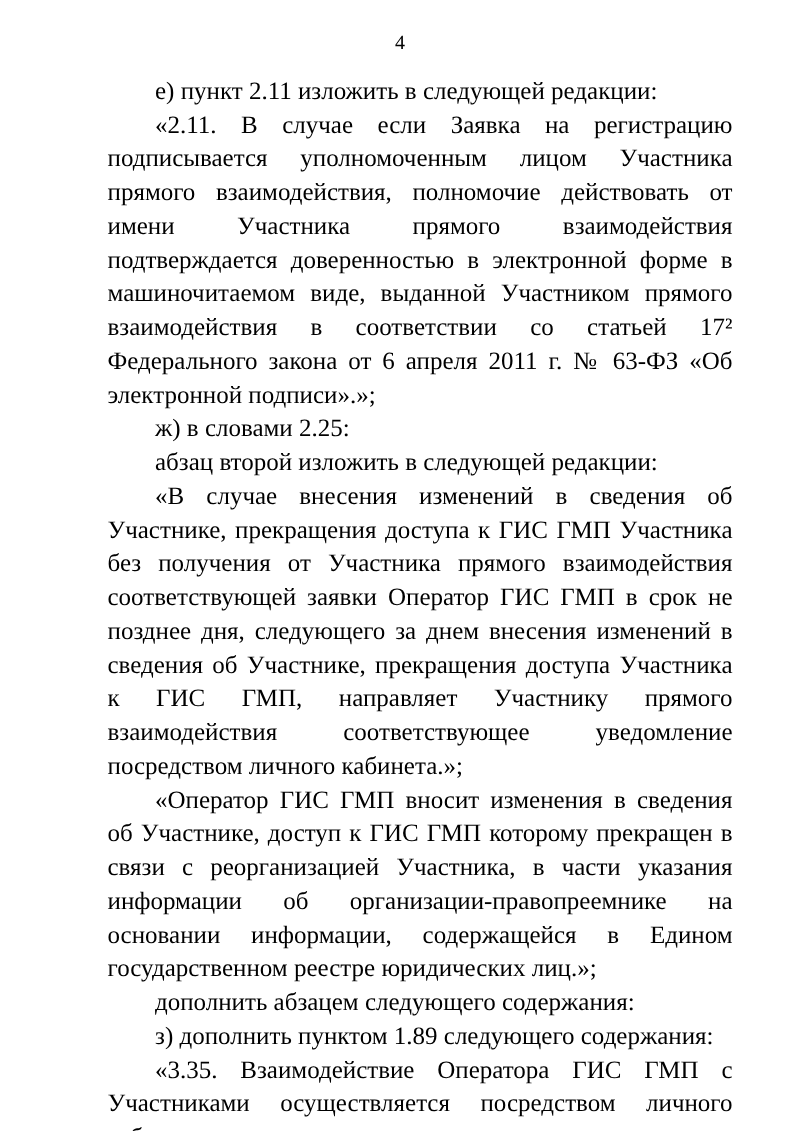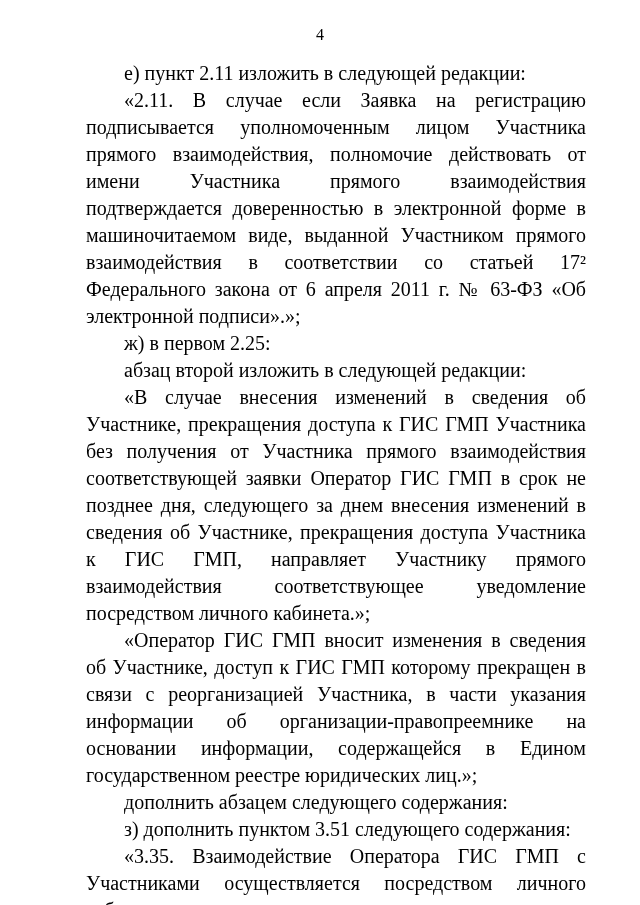--- a/index.html
+++ b/index.html
@@ -42,21 +42,21 @@
 </style>
 </head>
 <body>
 
 <div class="page">
   <div class="page-number">4</div>
 
   <div class="doc-body">
     <p>е) пункт 2.11 изложить в следующей редакции:</p>
     <p>«2.11. В случае если Заявка на регистрацию подписывается уполномоченным лицом Участника прямого взаимодействия, полномочие действовать от имени Участника прямого взаимодействия подтверждается доверенностью в электронной форме в машиночитаемом виде, выданной Участником прямого взаимодействия в соответствии со статьей 17² Федерального закона от 6 апреля 2011 г. № 63-ФЗ «Об электронной подписи».»;</p>
-    <p>ж) в первом 2.25:</p>
+    <p>ж) в словами 2.25:</p>
     <p>абзац второй изложить в следующей редакции:</p>
     <p>«В случае внесения изменений в сведения об Участнике, прекращения доступа к ГИС ГМП Участника без получения от Участника прямого взаимодействия соответствующей заявки Оператор ГИС ГМП в срок не позднее дня, следующего за днем внесения изменений в сведения об Участнике, прекращения доступа Участника к ГИС ГМП, направляет Участнику прямого взаимодействия соответствующее уведомление посредством личного кабинета.»;</p>
     <p>«Оператор ГИС ГМП вносит изменения в сведения об Участнике, доступ к ГИС ГМП которому прекращен в связи с реорганизацией Участника, в части указания информации об организации-правопреемнике на основании информации, содержащейся в Едином государственном реестре юридических лиц.»;</p>
     <p>дополнить абзацем следующего содержания:</p>
-    <p>з) дополнить пунктом 3.51 следующего содержания:</p>
+    <p>з) дополнить пунктом 1.89 следующего содержания:</p>
     <p>«3.35. Взаимодействие Оператора ГИС ГМП с Участниками осуществляется посредством личного кабинета.»;</p>
   </div>
 </div>
 
 </body></html>

